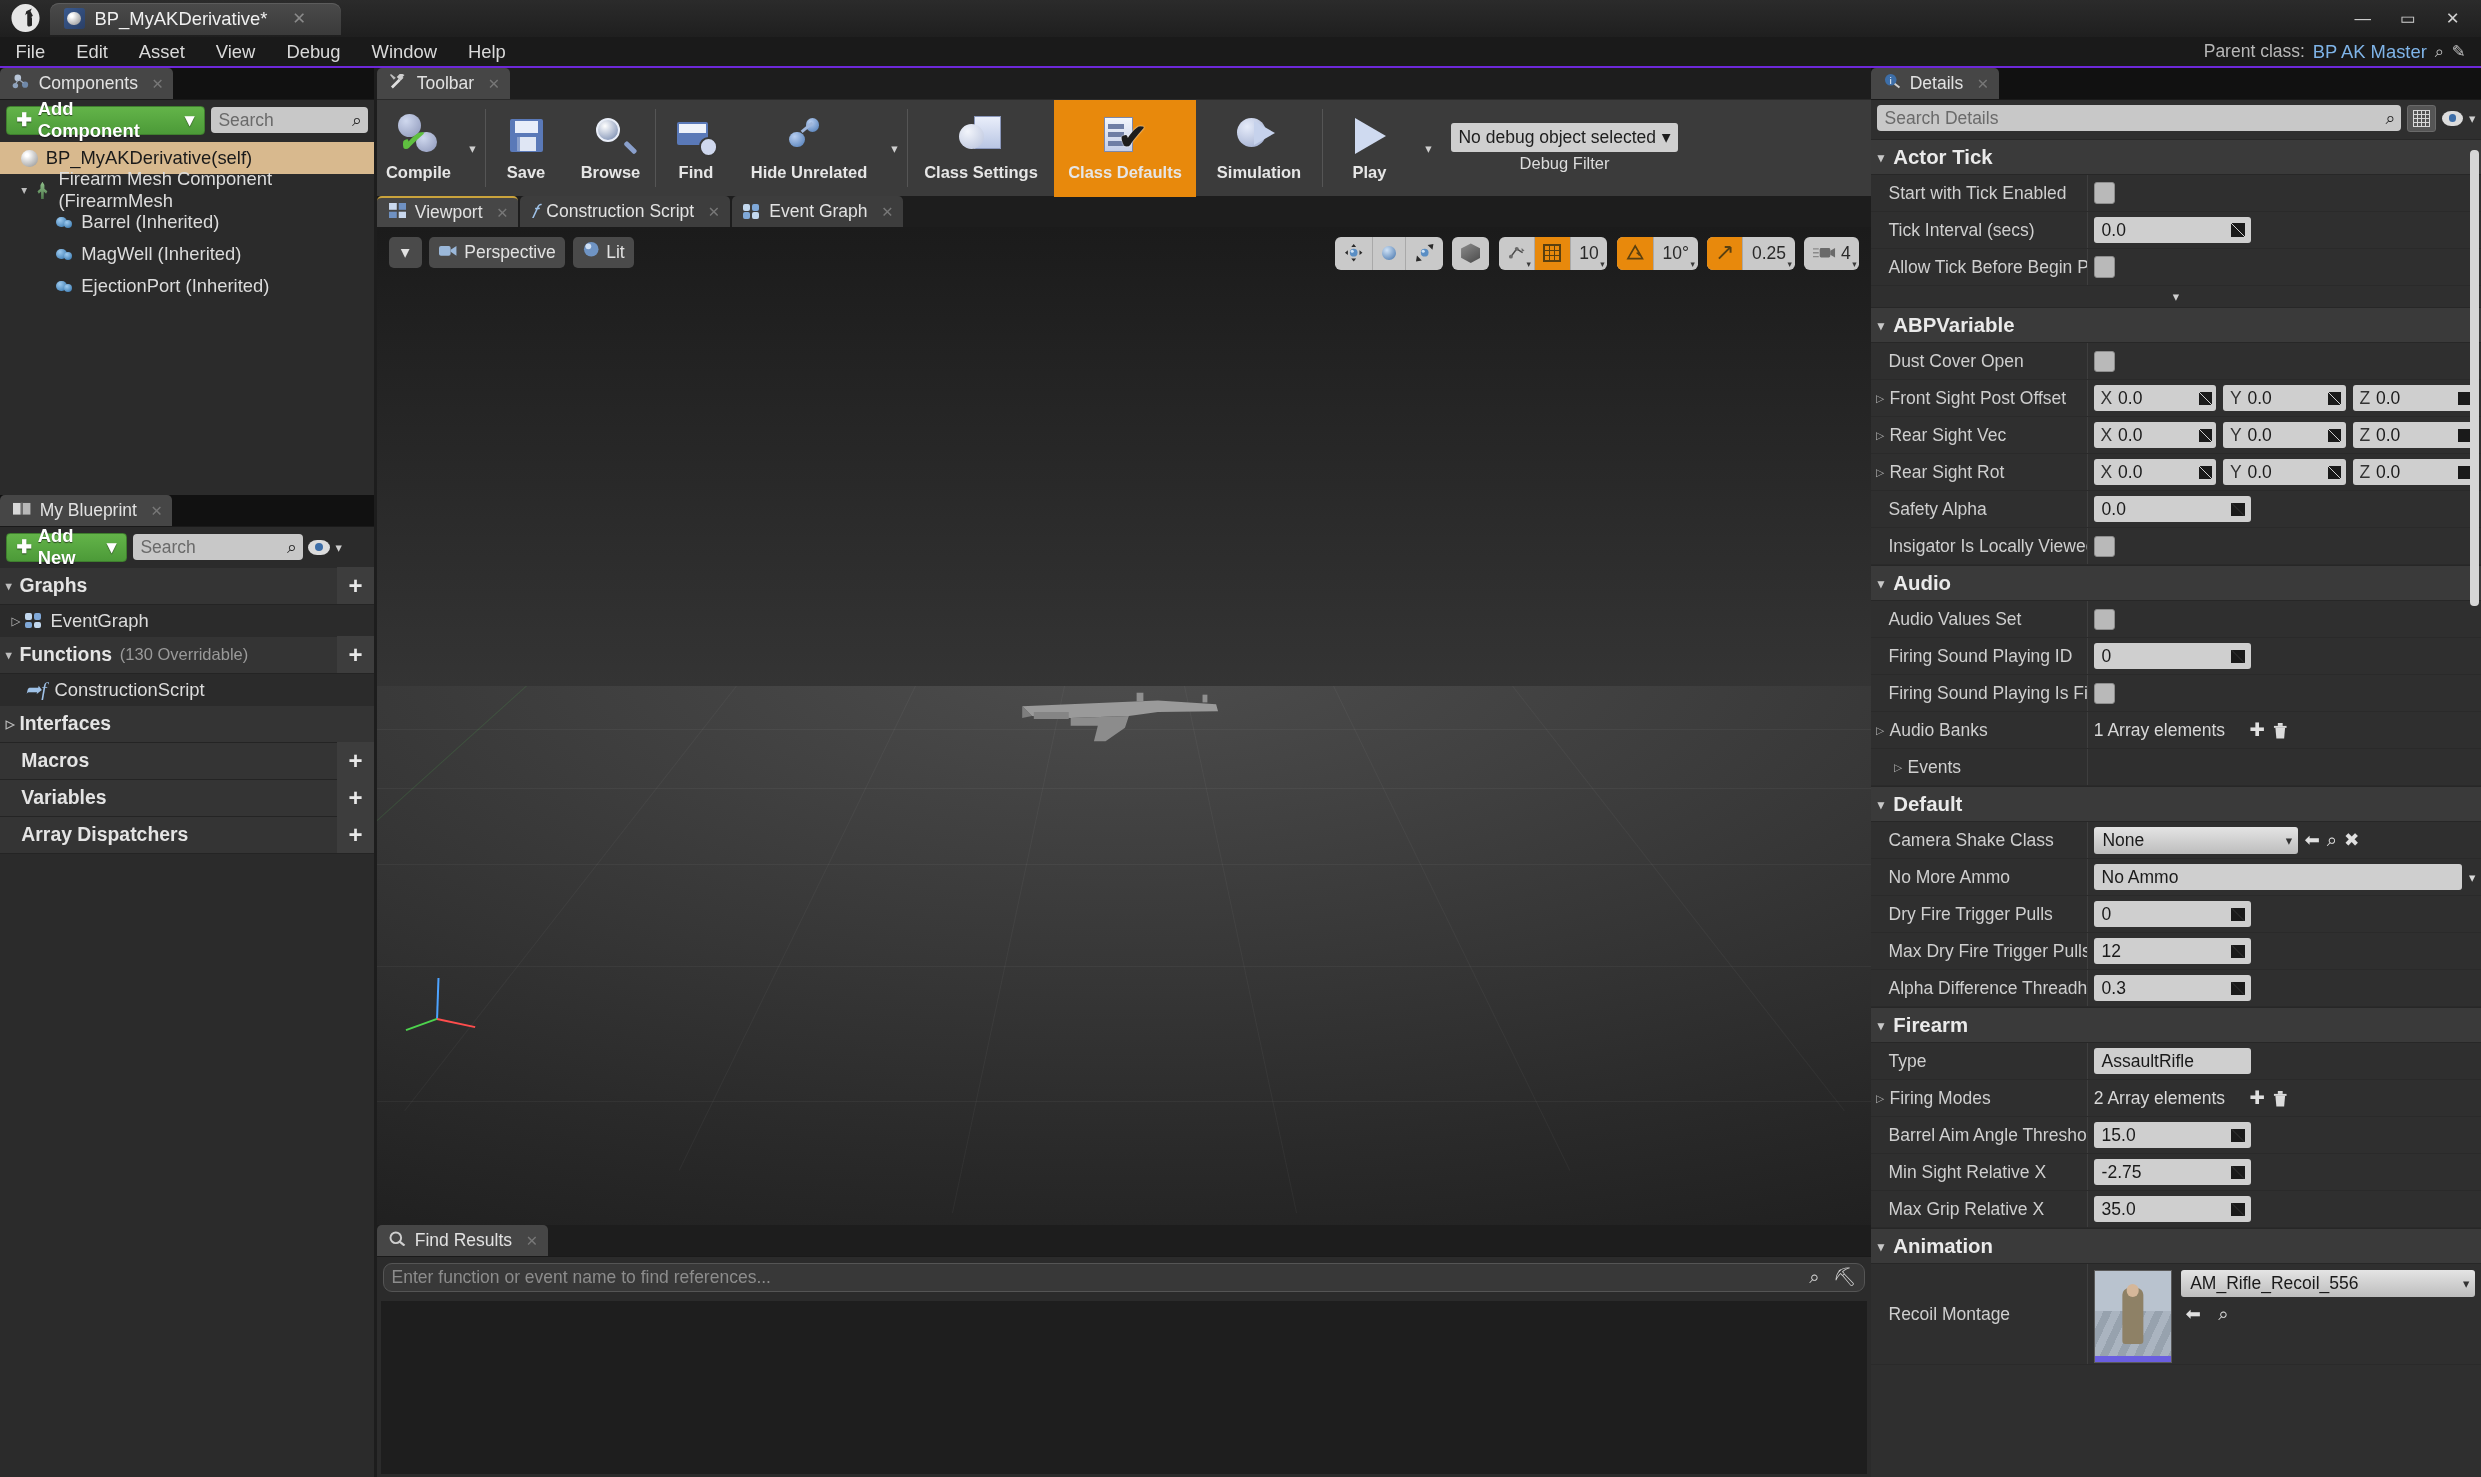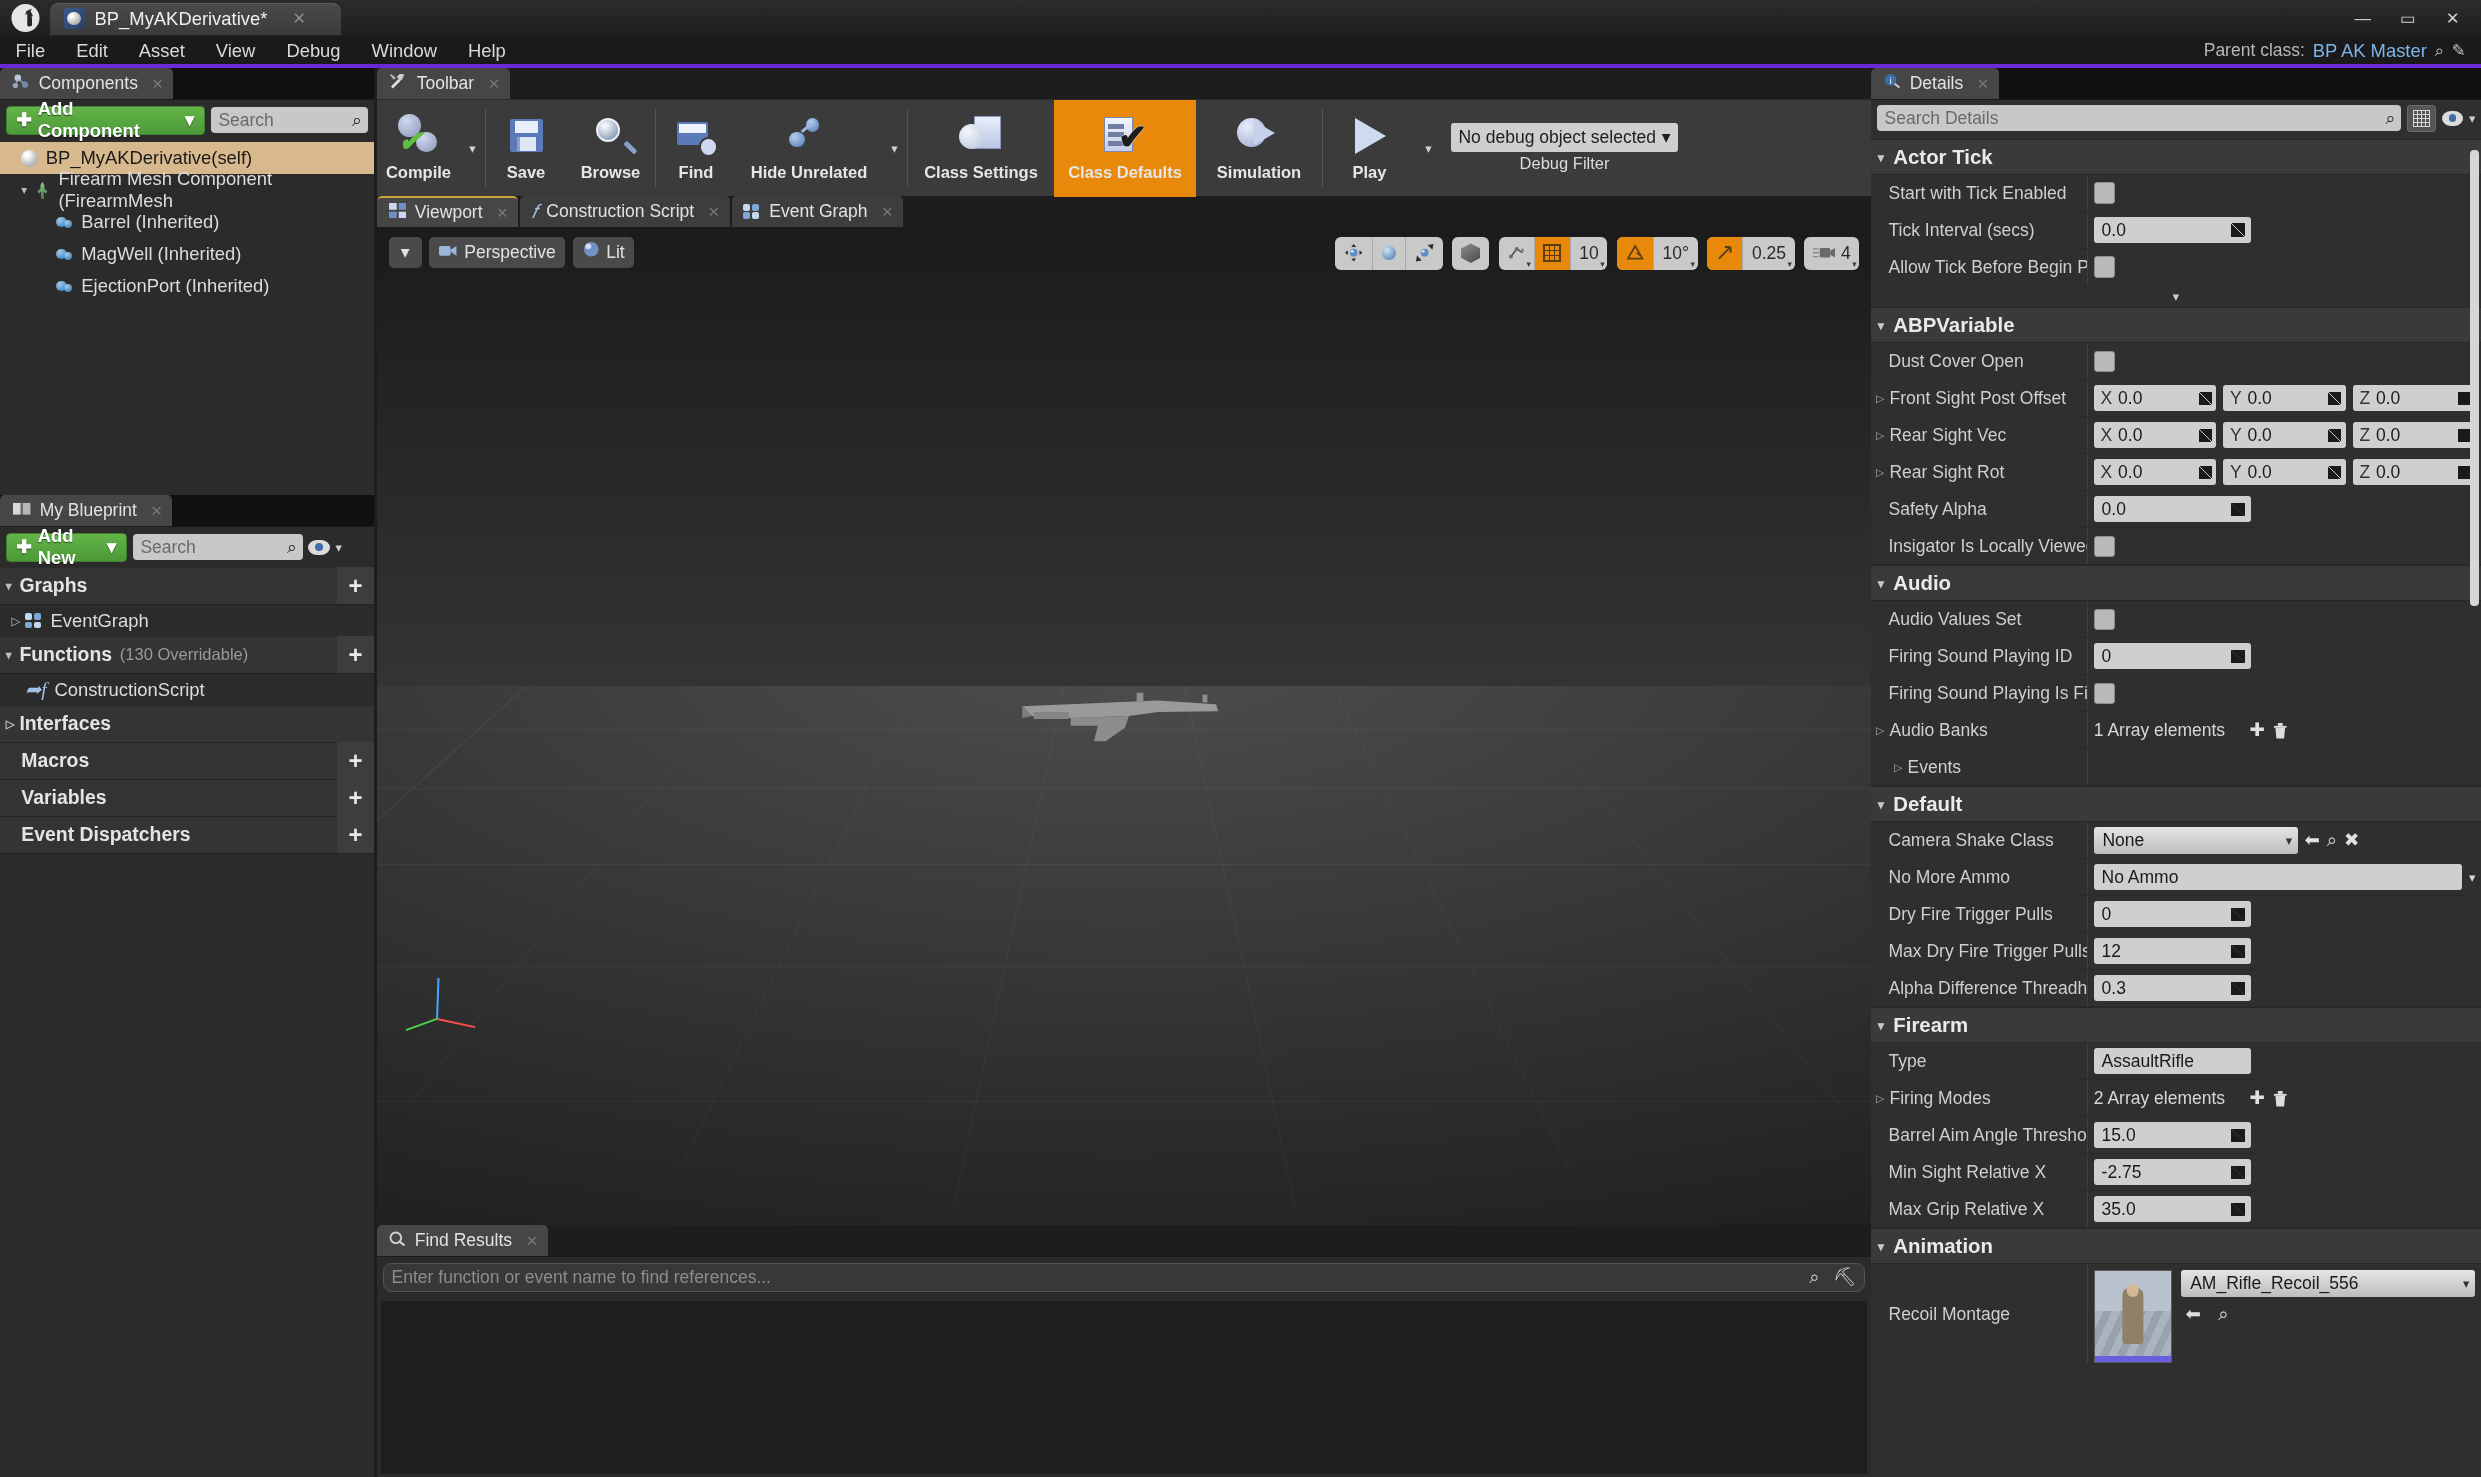--- a/index.html
+++ b/index.html
@@ -26,21 +26,21 @@
   .doc-tab .ic .ball{ width:13.6px;height:13.6px;border-radius:50%;
             background:radial-gradient(circle at 33% 30%, #ffffff 10%, #cfcfcf 45%, #8a8a8a 100%); }
   .doc-tab .t{ font-size:18.4px; color:#f0f0f0; }
   .doc-tab .x{ margin-left:25px; color:#8a8a8a; font-size:16.5px; }
   .win-btns{ margin-left:auto; display:flex; align-items:center; height:37px; padding-right:5.8px; }
   .win-btns span{ width:45px; height:29px; display:flex;align-items:center;justify-content:center;
             color:#cfcfcf; font-size:16.5px; }
 
   
   .menubar{ position:absolute; left:0; top:37px; width:2481px; height:31px;
-            background:#1a1a1a; display:flex; align-items:center; border-bottom:4px solid #6d28d9; }
+            background:#1a1a1a; display:flex; align-items:center; border-bottom:2px solid #6d28d9; }
   .menubar .mi{ padding:0 15.5px; height:31px; line-height:31px; font-size:18.4px; color:#dadada; }
   .parent-class{ margin-left:auto; display:flex; align-items:center; padding-right:15.5px; gap:7.8px; }
   .parent-class .lbl{ color:#b8b8b8; font-size:17.5px; }
   .parent-class .val{ color:#7fb4e8; font-size:18.4px; }
   .parent-class .ic{ color:#c8c8c8; font-size:16.5px; }
 
   
   .panel-tab{ height:31px; background:#3d3d3d; border-radius:4.9px 4.9px 0 0;
      display:inline-flex; align-items:center; padding:0 9.7px 0 11.6px; font-size:17.5px; color:#e2e2e2; }
   .panel-tab.active{ background:#464646; }
@@ -435,21 +435,21 @@
 
       <div class="mb-section" style="padding-left:21.3px;">
         <span>Macros</span>
         <span class="plus">+</span>
       </div>
       <div class="mb-section" style="padding-left:21.3px;">
         <span>Variables</span>
         <span class="plus">+</span>
       </div>
       <div class="mb-section" style="padding-left:21.3px;">
-        <span>Event Dispatchers</span>
+        <span>Array Dispatchers</span>
         <span class="plus">+</span>
       </div>
     </div>
   </div>
 
   <div id="toolbar-panel">
     <div class="tabrow">
       <div class="panel-tab active">
         <span class="gl">
           <svg width="19.4" height="16.5" viewBox="0 0 20 17">

